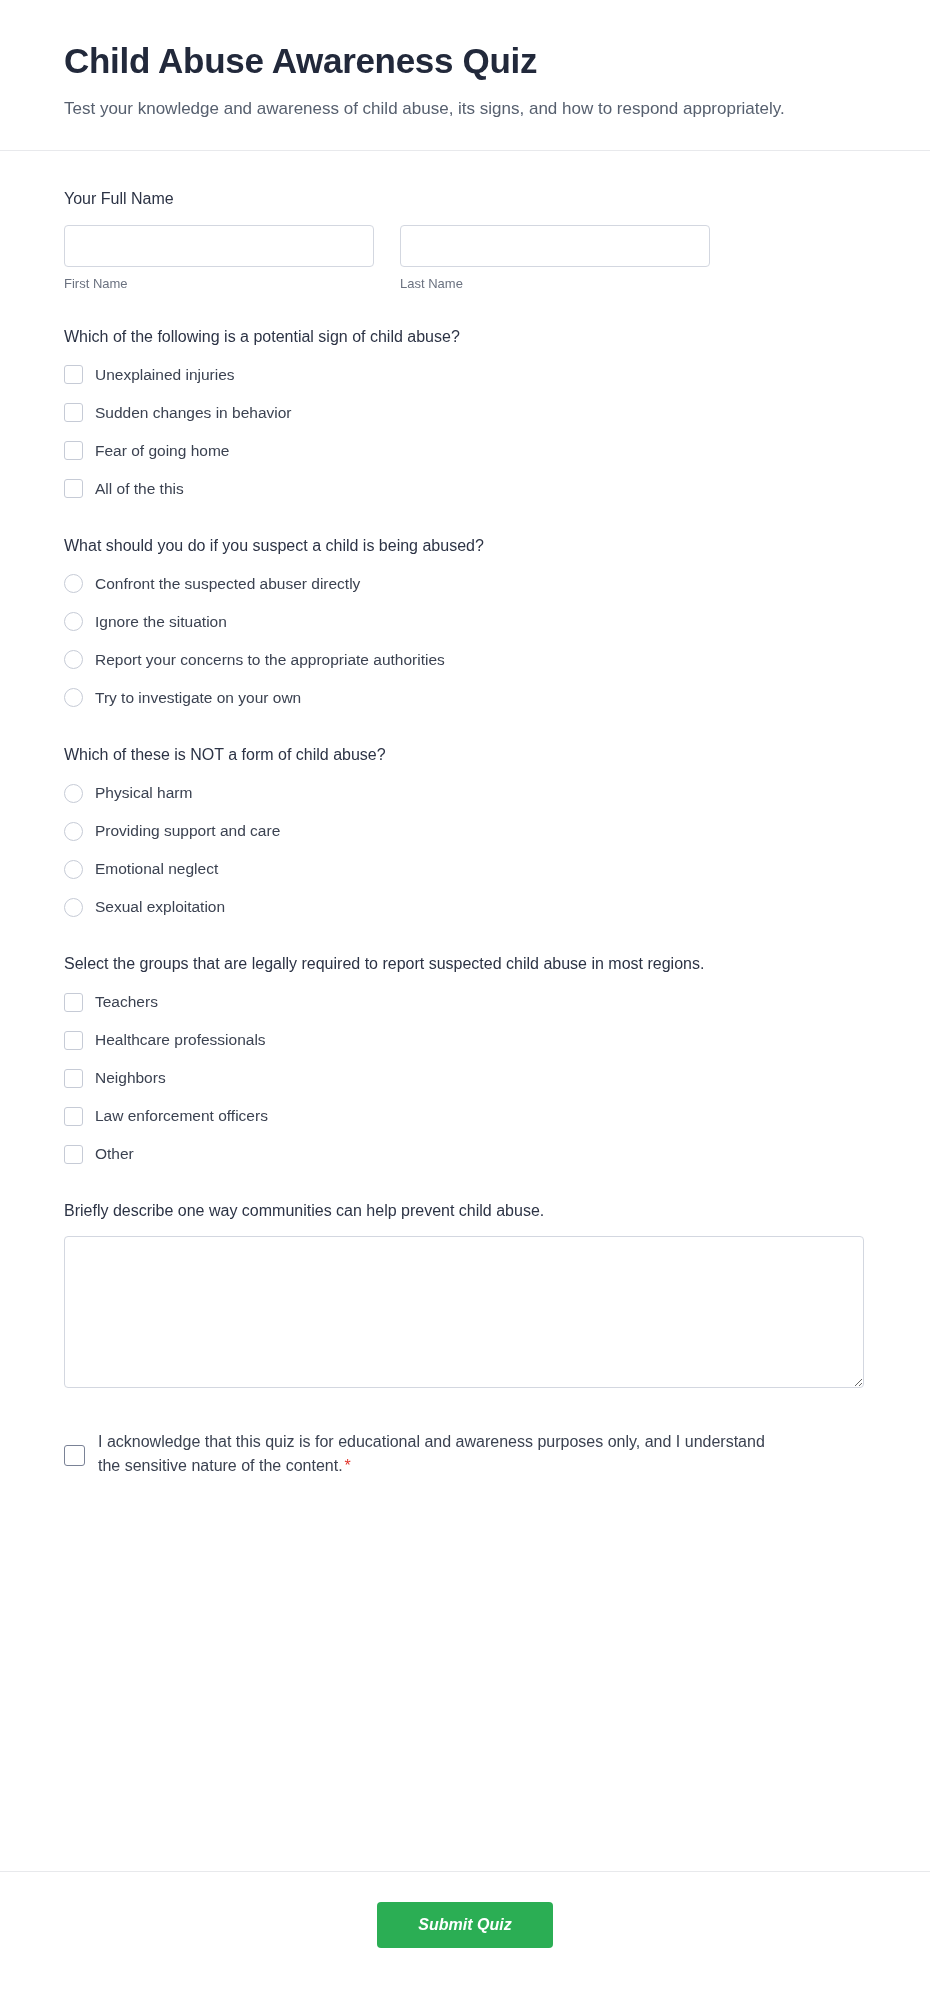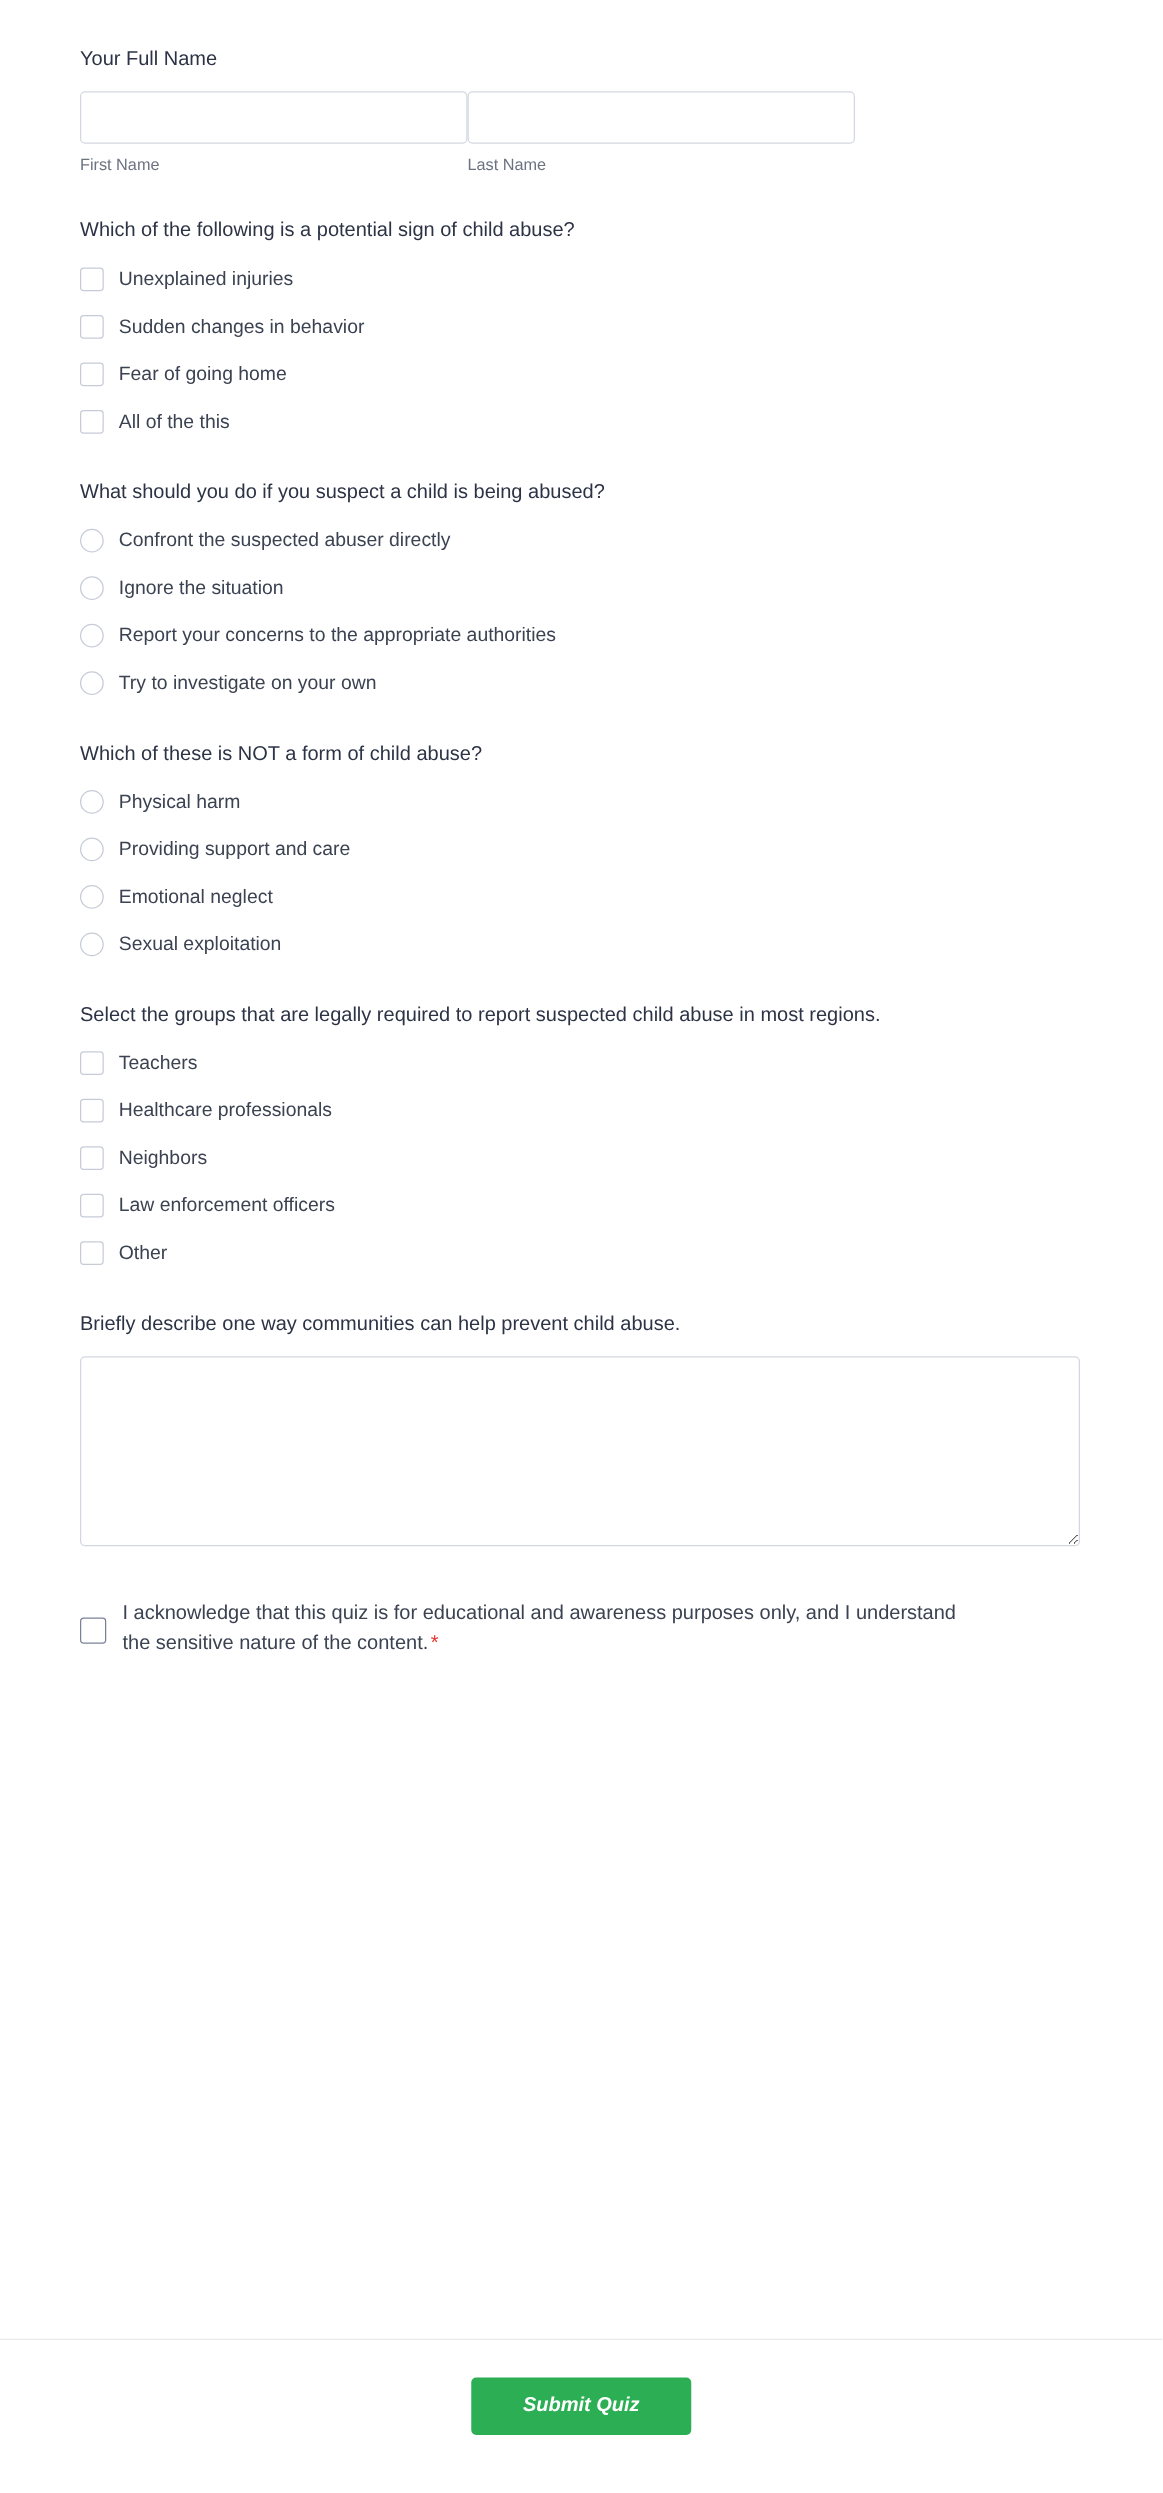--- a/index.html
+++ b/index.html
@@ -60,20 +60,21 @@
     max-width: 800px;
   }
   .req-star {
     color: #e2352b;
     font-size: 16px;
     padding-left: 2px;
   }
   
   .name-row {
     display: flex;
+    gap: 26px;
   }
   .name-col {
     flex: 1 1 0;
     max-width: 310px;
   }
   .text-input {
     width: 100%;
     height: 42px;
     border: 1px solid #d3d7e0;
     border-radius: 4px;
@@ -182,20 +183,24 @@
     cursor: pointer;
     min-width: 176px;
     font-style: italic;
   }
 </style>
 </head>
 <body>
 
 <div class="page">
 
+  <div class="form-header">
+    <h1 class="form-title">Child Abuse Awareness Quiz</h1>
+    <p class="form-subtitle">Test your knowledge and awareness of child abuse, its signs, and how to respond appropriately.</p>
+  </div>
 
   <div class="form-body">
 
     <div class="field-block">
       <div class="field-label">Your Full Name</div>
       <div class="name-row">
         <div class="name-col">
           <input class="text-input" type="text" placeholder="" style="">
           <span class="sub-label">First Name</span>
         </div>

